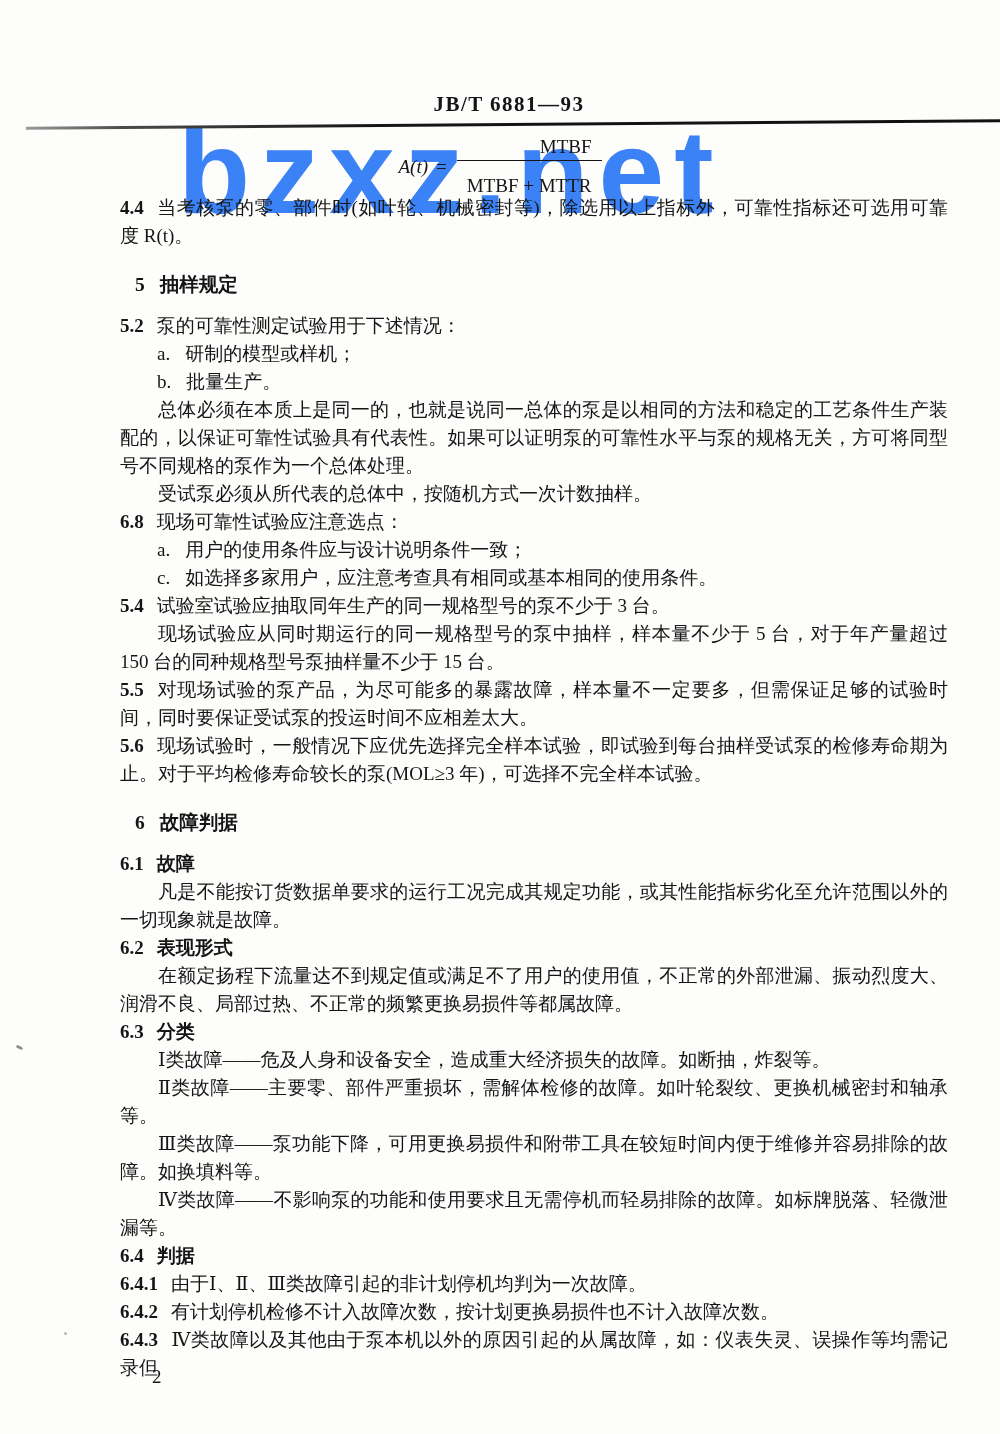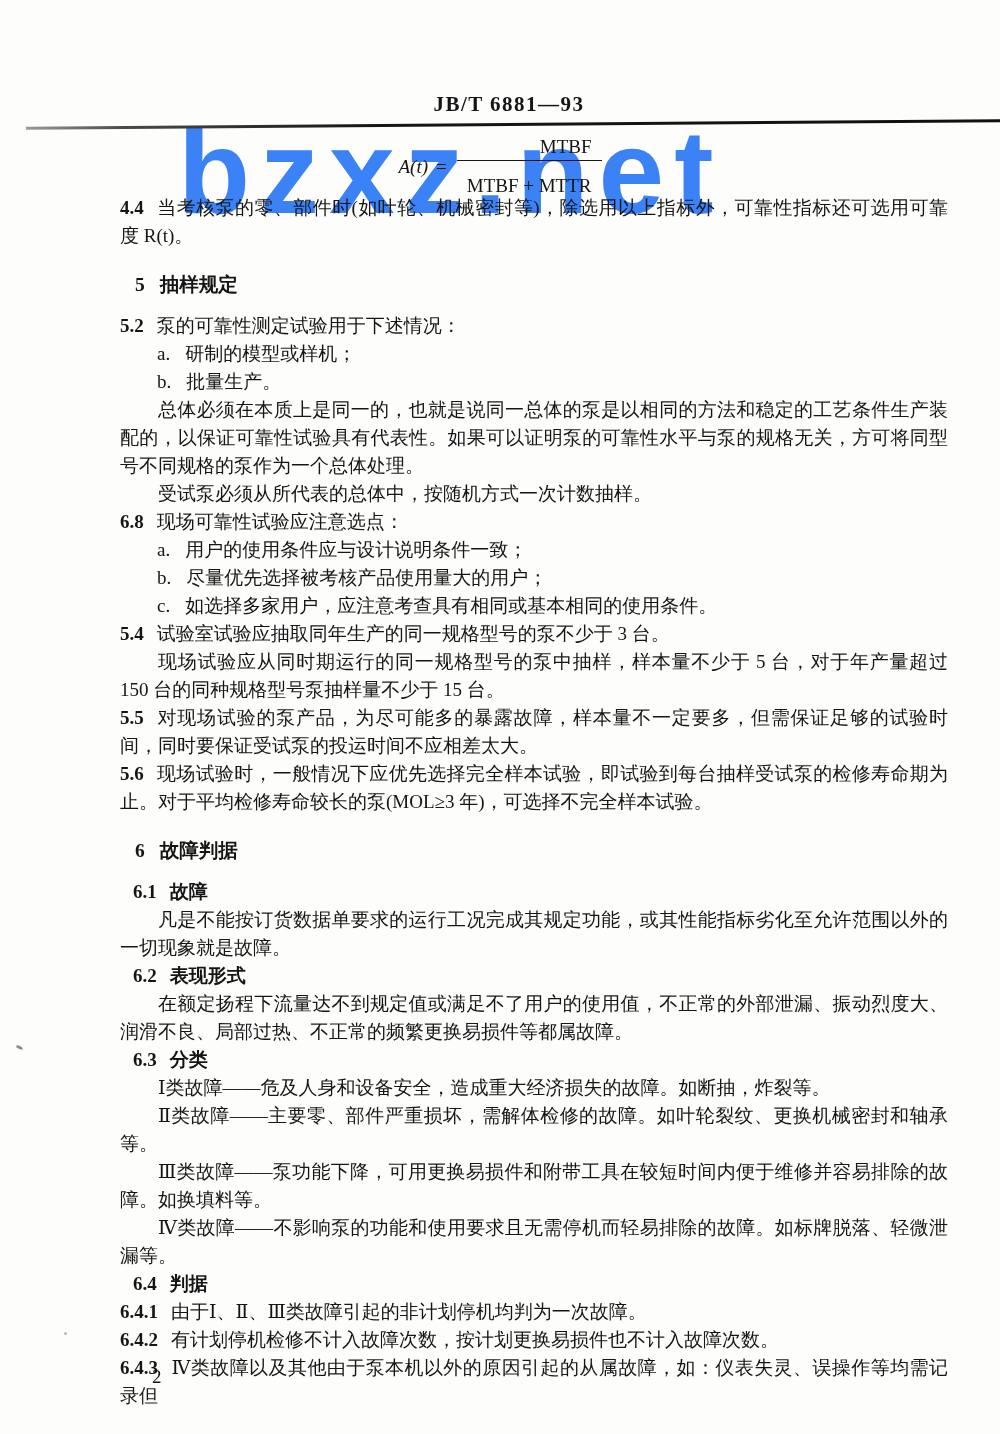--- a/index.html
+++ b/index.html
@@ -44,21 +44,21 @@
   .doc-body {
     position:absolute; top:194px; left:120px; width:828px;
     font-size:19px; line-height:28px;
     text-align:justify;
     z-index:2;
   }
   .blk { margin:0; }
   .blk .num { font-weight:bold; margin-right:13px; }
   .heading { font-weight:bold; font-size:19.5px; margin:21px 0 13px 15px; }
   .heading .num { margin-right:15px; }
-  .subheading { font-weight:bold;margin-left:13px; }
+  .subheading { font-weight:bold; }
   .lettered { padding-left:37px; }
   .lettered .num { font-weight:normal; margin-right:15px; }
   .indent { text-indent:2em; }
   .page-number {
     position:absolute; top:1366px; left:152px;
     font-size:19px; z-index:2;
   }
   .speck { position:absolute; background:#8a8a8a; border-radius:50%; z-index:1; }
   .speck1 { left:16px; top:1046px; width:7px; height:3px; transform:rotate(25deg); }
   .speck2 { left:64px; top:1332px; width:3px; height:3px; opacity:.6; }
@@ -85,21 +85,20 @@
   <div class="doc-body">
       <div class="blk numbered"><span class="num">4.4</span><span>当考核泵的零、部件时(如叶轮、机械密封等)，除选用以上指标外，可靠性指标还可选用可靠度 R(t)。</span></div>
       <div class="blk heading"><span class="num">5</span><span>抽样规定</span></div>
       <div class="blk numbered"><span class="num">5.2</span><span>泵的可靠性测定试验用于下述情况：</span></div>
       <div class="blk lettered"><span class="num">a.</span><span>研制的模型或样机；</span></div>
       <div class="blk lettered"><span class="num">b.</span><span>批量生产。</span></div>
       <div class="blk indent"><span>总体必须在本质上是同一的，也就是说同一总体的泵是以相同的方法和稳定的工艺条件生产装配的，以保证可靠性试验具有代表性。如果可以证明泵的可靠性水平与泵的规格无关，方可将同型号不同规格的泵作为一个总体处理。</span></div>
       <div class="blk indent"><span>受试泵必须从所代表的总体中，按随机方式一次计数抽样。</span></div>
       <div class="blk numbered"><span class="num">6.8</span><span>现场可靠性试验应注意选点：</span></div>
       <div class="blk lettered"><span class="num">a.</span><span>用户的使用条件应与设计说明条件一致；</span></div>
-      <div class="blk lettered"><span class="num">b.</span><span>尽量优先选择被考核产品使用量大的用户；</span></div>
       <div class="blk lettered"><span class="num">c.</span><span>如选择多家用户，应注意考查具有相同或基本相同的使用条件。</span></div>
       <div class="blk numbered"><span class="num">5.4</span><span>试验室试验应抽取同年生产的同一规格型号的泵不少于 3 台。</span></div>
       <div class="blk indent"><span>现场试验应从同时期运行的同一规格型号的泵中抽样，样本量不少于 5 台，对于年产量超过 150 台的同种规格型号泵抽样量不少于 15 台。</span></div>
       <div class="blk numbered"><span class="num">5.5</span><span>对现场试验的泵产品，为尽可能多的暴露故障，样本量不一定要多，但需保证足够的试验时间，同时要保证受试泵的投运时间不应相差太大。</span></div>
       <div class="blk numbered"><span class="num">5.6</span><span>现场试验时，一般情况下应优先选择完全样本试验，即试验到每台抽样受试泵的检修寿命期为止。对于平均检修寿命较长的泵(MOL≥3 年)，可选择不完全样本试验。</span></div>
       <div class="blk heading"><span class="num">6</span><span>故障判据</span></div>
       <div class="blk subheading numbered"><span class="num">6.1</span><span>故障</span></div>
       <div class="blk indent"><span>凡是不能按订货数据单要求的运行工况完成其规定功能，或其性能指标劣化至允许范围以外的一切现象就是故障。</span></div>
       <div class="blk subheading numbered"><span class="num">6.2</span><span>表现形式</span></div>
       <div class="blk indent"><span>在额定扬程下流量达不到规定值或满足不了用户的使用值，不正常的外部泄漏、振动烈度大、润滑不良、局部过热、不正常的频繁更换易损件等都属故障。</span></div>

